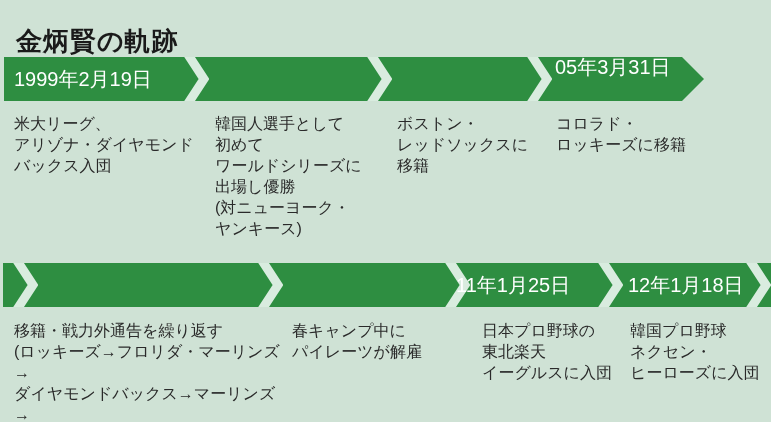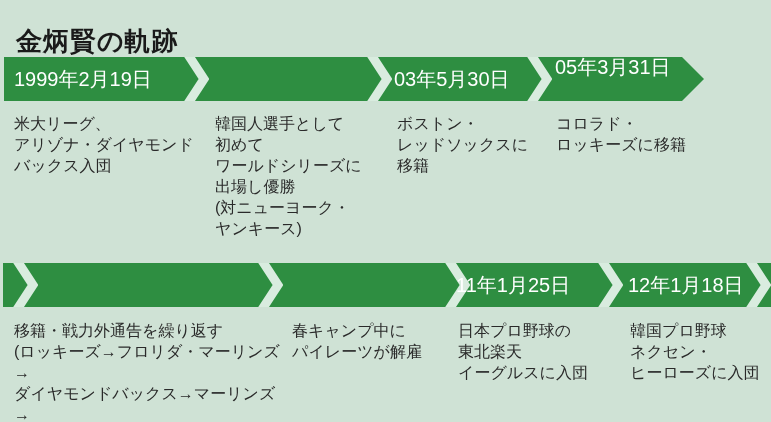--- a/index.html
+++ b/index.html
@@ -71,21 +71,20 @@
         <polyline points="4,-4 21,22 4,48"></polyline>
       </svg>
   </span>
   <span class="chev" style="left:526px;top:57px">
     <svg width="26" height="44" viewBox="0 0 26 44">
         <polyline points="4,-4 21,22 4,48"></polyline>
       </svg>
   </span>
 
   <div class="date" style="left:14px;top:57px">1999年2月19日</div>
-  <div class="date" style="left:394px;top:57px">03年5月30日</div>
   <div class="date" style="left:555px;top:45px">05年3月31日</div>
 
   <div class="desc" style="left:14px;top:113px;width:185px">米大リーグ、
 アリゾナ・ダイヤモンド
 バックス入団</div>
   <div class="desc" style="left:215px;top:113px;width:175px">韓国人選手として
 初めて
 ワールドシリーズに
 出場し優勝
 (対ニューヨーク・
@@ -126,20 +125,20 @@
 
   <div class="date" style="left:456px;top:263px">11年1月25日</div>
   <div class="date" style="left:628px;top:263px">12年1月18日</div>
 
   <div class="desc" style="left:14px;top:320px;width:275px">移籍・戦力外通告を繰り返す
 (ロッキーズ→フロリダ・マーリンズ→
 ダイヤモンドバックス→マーリンズ→
 ピッツバーグ・パイレーツ)</div>
   <div class="desc" style="left:292px;top:320px;width:170px">春キャンプ中に
 パイレーツが解雇</div>
-  <div class="desc" style="left:458px;top:320px;width:150px">日本プロ野球の
+  <div class="desc" style="left:482px;top:320px;width:150px">日本プロ野球の
 東北楽天
 イーグルスに入団</div>
   <div class="desc" style="left:630px;top:320px;width:145px">韓国プロ野球
 ネクセン・
 ヒーローズに入団</div>
 
 </div>
 
 </body></html>

